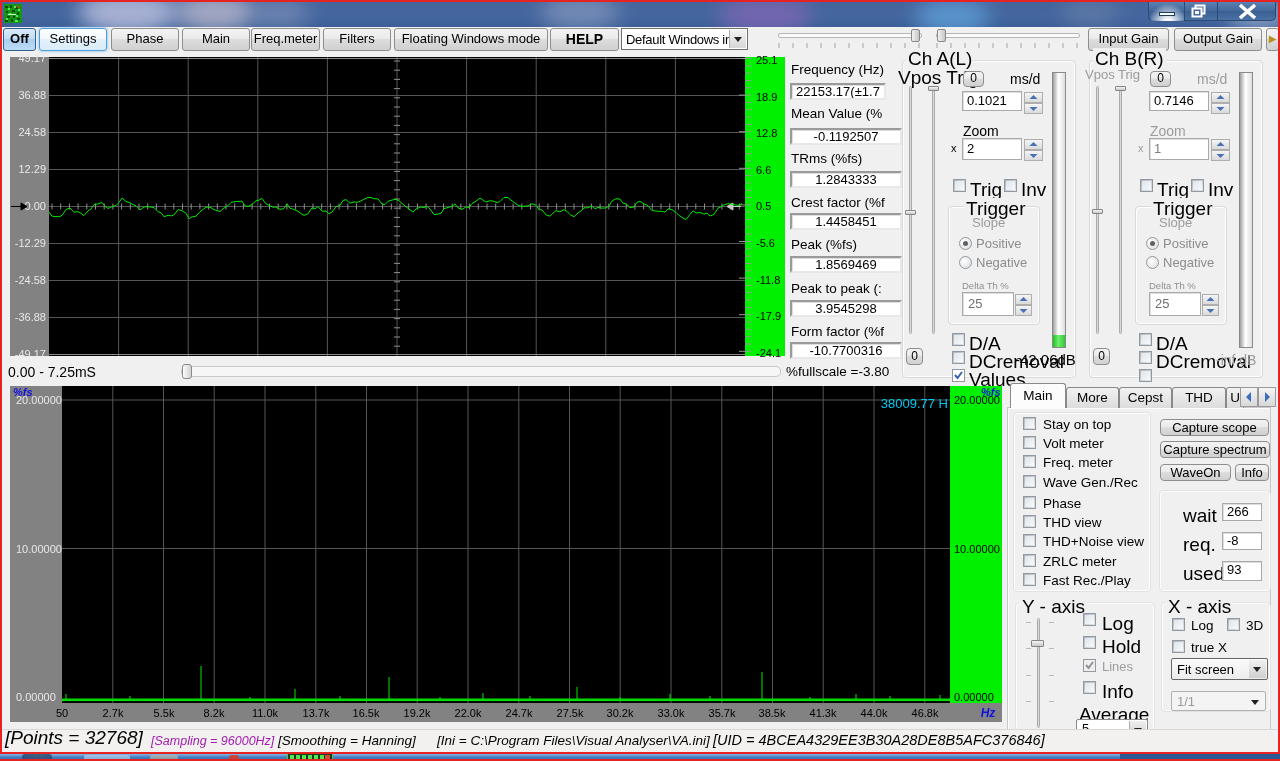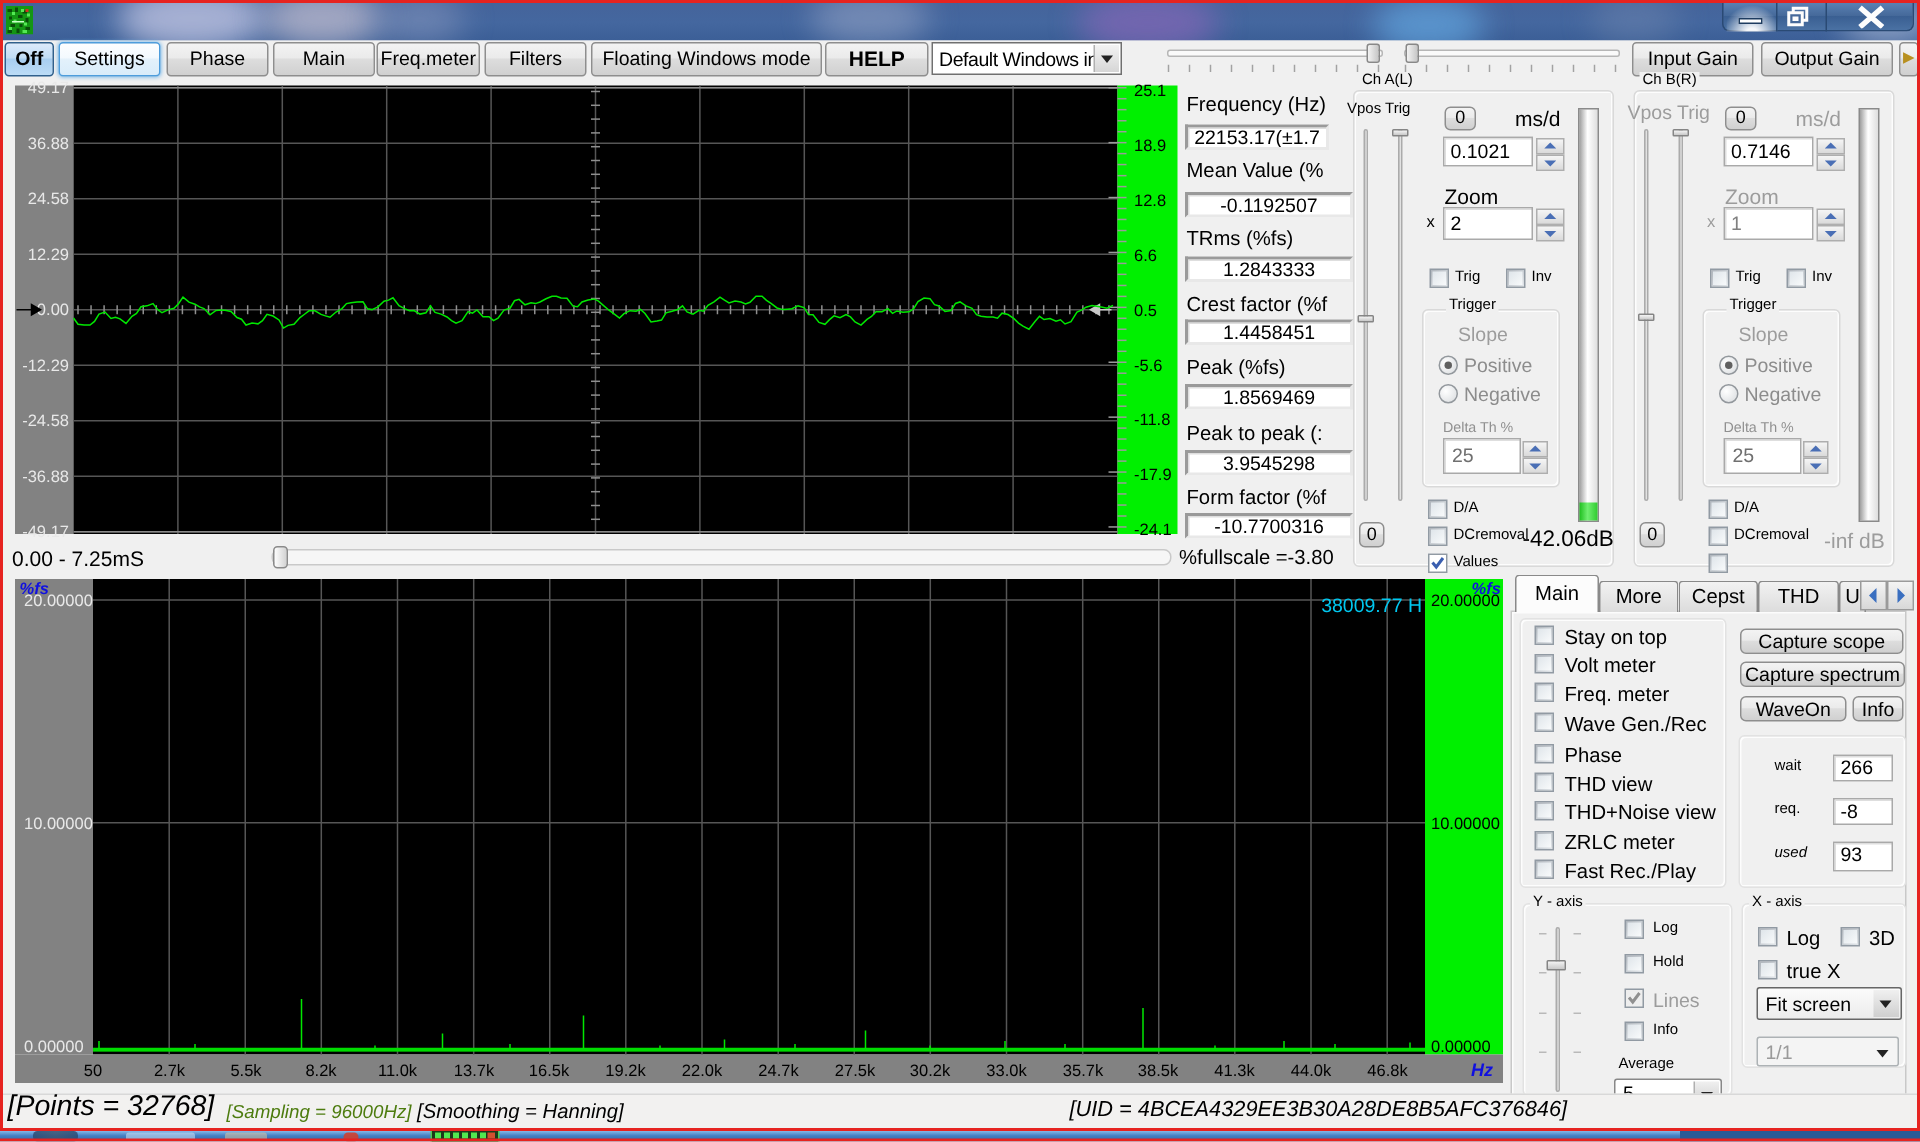--- a/index.html
+++ b/index.html
@@ -6,21 +6,21 @@
 body{font-family:"Liberation Sans",sans-serif;background:#f0f0f0;position:relative;}
 .abs{position:absolute;}
 .btn{position:absolute;height:23px;background:linear-gradient(180deg,#f3f3f3 0%,#ebebeb 45%,#dddddd 50%,#d0d0d0 100%);border:1px solid #8e8e8e;border-radius:3px;font-size:13px;color:#000;text-align:center;line-height:20px;}
 .grpbox{position:absolute;border:1px solid #d9d9d9;border-radius:4px;box-shadow:inset 1px 1px 0 #fdfdfd, inset -1px -1px 0 #fdfdfd;}
 .cb{position:absolute;width:13px;height:13px;background:linear-gradient(135deg,#aeb4bb 0%,#e2e6ea 100%);border:1px solid #919aa3;}
 .cb i{position:absolute;left:1px;top:1px;width:9px;height:9px;background:linear-gradient(135deg,#dfe5ea,#f8fafb);}
 .radio{position:absolute;width:13px;height:13px;border-radius:50%;border:1px solid #93989d;background:radial-gradient(circle at 35% 35%,#fff,#d8dbde);}
 .ibox{position:absolute;background:#fff;border:1px solid #a9a9a9;box-shadow:inset 1px 1px 0 #dedede;font-size:13px;color:#000;overflow:hidden;white-space:nowrap;}
 .vslide{position:absolute;width:3px;background:linear-gradient(90deg,#bdbdbd,#f4f4f4);border:1px solid #ababab;border-radius:2px;}
 .vthumb{position:absolute;width:11px;height:5px;background:linear-gradient(180deg,#f4f4f4,#c9c9c9);border:1px solid #858585;border-radius:1px;}
-.lab{position:absolute;font-size:10px;color:#000;white-space:nowrap;}
+.lab{position:absolute;font-size:19px;color:#000;white-space:nowrap;}
 .glab{position:absolute;font-size:13px;color:#9c9c9c;white-space:nowrap;}
 .combo{position:absolute;background:#fff;border:1px solid #707070;font-size:13px;color:#000;}
 .combo .arr{position:absolute;right:1px;top:1px;bottom:1px;width:17px;background:linear-gradient(180deg,#f3f3f3,#d6d6d6);border-left:1px solid #b0b0b0;}
 .combo .arr:after{content:"";position:absolute;left:4px;top:7px;border-left:4px solid transparent;border-right:4px solid transparent;border-top:5px solid #222;}
 .tick{position:absolute;background:#b9b9b9;}
 .cblab{position:absolute;font-size:13.5px;color:#000;white-space:nowrap;}
 </style></head>
 <body>
 <div class="abs" style="left:0;top:0;width:1280px;height:27px;background:linear-gradient(180deg,#45639a 0%,#44679f 55%,#3c5f97 100%);overflow:hidden;">
 <div class="abs" style="left:78px;top:-10px;width:100px;height:44px;background:#b8bedd;border-radius:50%;filter:blur(10px);opacity:0.85;"></div>
@@ -648,21 +648,21 @@
 <div class="cblab" style="left:37px;top:190px;font-size:13.5px;position:absolute;white-space:nowrap;">Fast Rec./Play</div>
 <div class="btn" style="left:154px;top:36px;width:109px;height:17px;line-height:15px;border-radius:4px;">Capture scope</div>
 <div class="btn" style="left:154px;top:58px;width:110px;height:17px;line-height:15px;border-radius:4px;">Capture spectrum</div>
 <div class="btn" style="left:154px;top:81px;width:71px;height:17px;line-height:15px;border-radius:4px;">WaveOn</div>
 <div class="btn" style="left:229px;top:81px;width:34px;height:17px;line-height:15px;border-radius:4px;">Info</div>
 <div class="grpbox" style="left:153px;top:107px;width:112px;height:102px;border-color:#e2e2e2;"></div>
 <div class="lab" style="left:177px;top:122px;">wait</div>
 <div class="ibox" style="left:216px;top:120px;width:40px;height:18px;line-height:16px;padding-left:4px;">266</div>
 <div class="lab" style="left:177px;top:151px;">req.</div>
 <div class="ibox" style="left:216px;top:149px;width:40px;height:18px;line-height:16px;padding-left:4px;">-8</div>
-<div class="lab" style="left:177px;top:180px;font-style:italic;">used</div>
+<div class="lab" style="left:177px;top:180px;">used</div>
 <div class="ibox" style="left:216px;top:178px;width:40px;height:20px;line-height:16px;padding-left:4px;">93</div>
 <div class="grpbox" style="left:9px;top:219px;width:140px;height:129px;border-color:#e2e2e2;"></div>
 <div class="lab" style="left:14px;top:213px;background:#f0f0f0;padding:0 2px;">Y - axis</div>
 <div class="vslide" style="left:31px;top:235px;height:110px;"></div>
 <div class="vthumb" style="left:25px;top:257px;width:13px;height:7px;"></div>
 <div class="tick" style="left:20px;top:239px;width:5px;height:1px;"></div>
 <div class="tick" style="left:43px;top:239px;width:5px;height:1px;"></div>
 <div class="tick" style="left:20px;top:265px;width:5px;height:1px;"></div>
 <div class="tick" style="left:43px;top:265px;width:5px;height:1px;"></div>
 <div class="tick" style="left:20px;top:292px;width:5px;height:1px;"></div>
@@ -710,22 +710,23 @@
       <span style="position:absolute;left:5px;top:3px;">Fit screen</span>
       <span class="arr" style="background:linear-gradient(180deg,#f0f0f0,#cfcfcf);border-left:none;"></span>
     </div>
 <div class="combo" style="left:165px;top:308px;width:95px;height:20px;background:#f4f4f4;border:1px solid #adb2b5;border-radius:2px;color:#9a9a9a;">
       <span style="position:absolute;left:5px;top:2px;">1/1</span>
       <span class="arr" style="background:#f4f4f4;border-left:none;"></span>
     </div>
 </div>
 <div class="abs" style="left:2px;top:729px;width:1276px;height:24px;background:#f2f1f0;border-top:1px solid #d8d8d8;">
 <span class="abs" style="left:3px;bottom:4px;font:italic 19px 'Liberation Sans';color:#000;white-space:pre;">[Points = 32768]</span>
-<span class="abs" style="left:149px;bottom:5px;font:italic 12.5px 'Liberation Sans';color:#4d7c0f;white-space:pre;">[Sampling = 96000Hz]</span>
+<span class="abs" style="left:149px;bottom:5px;font:italic 12.5px 'Liberation Sans';color:#a21caf;white-space:pre;">[Sampling = 96000Hz]</span>
 <span class="abs" style="left:276px;bottom:5px;font:italic 13.5px 'Liberation Sans';color:#000;white-space:pre;">[Smoothing = Hanning]</span>
+<span class="abs" style="left:435px;bottom:5px;font:italic 13.5px 'Liberation Sans';color:#000;white-space:pre;">[Ini = C:\Program Files\Visual Analyser\VA.ini]</span>
 <span class="abs" style="left:711px;bottom:5px;font:italic 14.5px 'Liberation Sans';color:#000;white-space:pre;">[UID = 4BCEA4329EE3B30A28DE8B5AFC376846]</span>
 </div>
 <div class="abs" style="left:0;top:754px;width:1280px;height:7px;background:linear-gradient(180deg,#85b7e8 0%,#457fc2 45%,#2f66a8 100%);">
 <div class="abs" style="left:22px;top:0px;width:30px;height:7px;background:radial-gradient(circle at 50% 20%,#3d5572,#2a4a74);border-radius:3px;opacity:.85;"></div>
 <div class="abs" style="left:84px;top:1px;width:46px;height:6px;background:#cfe2f2;border-radius:2px;opacity:.55;"></div>
 <div class="abs" style="left:150px;top:1px;width:28px;height:6px;background:#e8c89a;border-radius:2px;opacity:.5;"></div>
 <div class="abs" style="left:229px;top:1px;width:10px;height:6px;background:#d04030;border-radius:3px;opacity:.9;"></div>
 <div class="abs" style="left:288px;top:0px;width:44px;height:7px;background:#1a3a1a;box-shadow:0 0 0 1px #50c850;">
       <svg style="position:absolute;left:0;top:0;" width="44" height="7">
         <g fill="#50e850">

